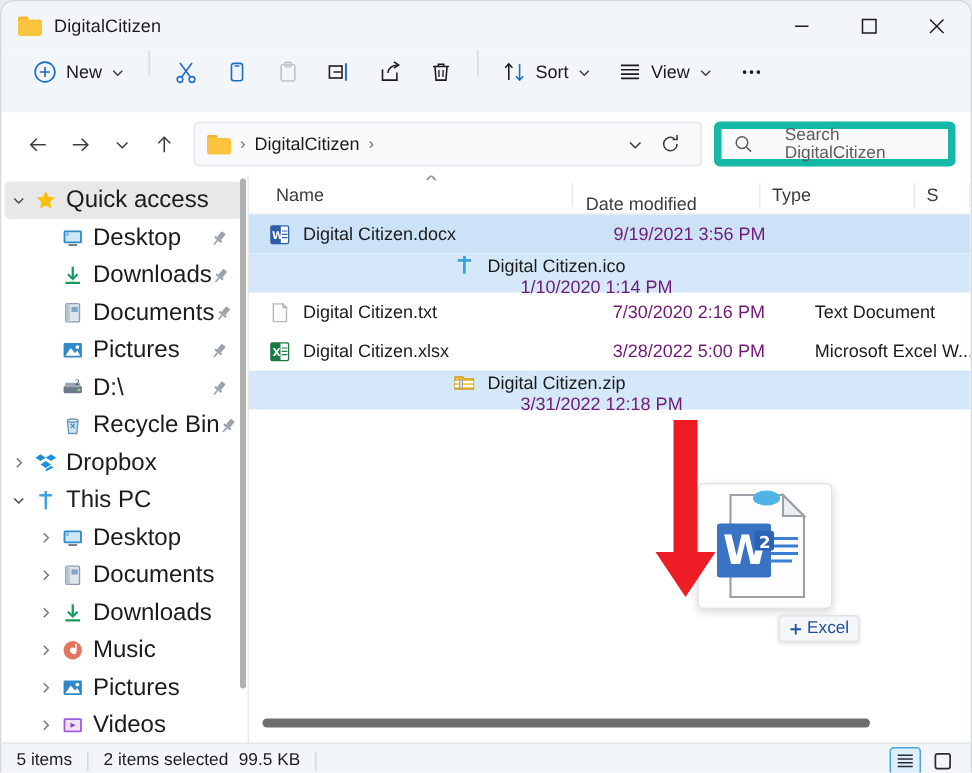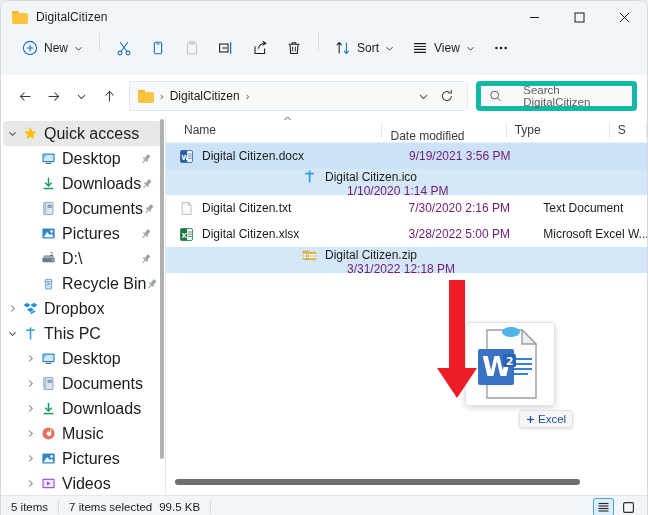--- a/index.html
+++ b/index.html
@@ -709,21 +709,21 @@
 
       <div id="hscroll-track">
         <div id="hscroll-thumb"></div>
       </div>
     </div>
   </div>
 
   <div id="statusbar">
     <span class="st">5 items</span>
     <span class="st-sep"></span>
-    <span class="st">7 items selected</span>
+    <span class="st">2 items selected</span>
     <span class="st" style="margin-left:7px">99.5 KB</span>
     <span class="st-sep"></span>
 
     <div id="view-toggles">
       <div class="vt active">
         <svg width="13" height="13" viewBox="0 0 13 13">
             <g stroke="#2b2b2b" stroke-width="1.15">
               <line x1="1.5" y1="2.5" x2="11.5" y2="2.5"></line>
               <line x1="1.5" y1="5" x2="11.5" y2="5"></line>
               <line x1="1.5" y1="7.5" x2="11.5" y2="7.5"></line>

